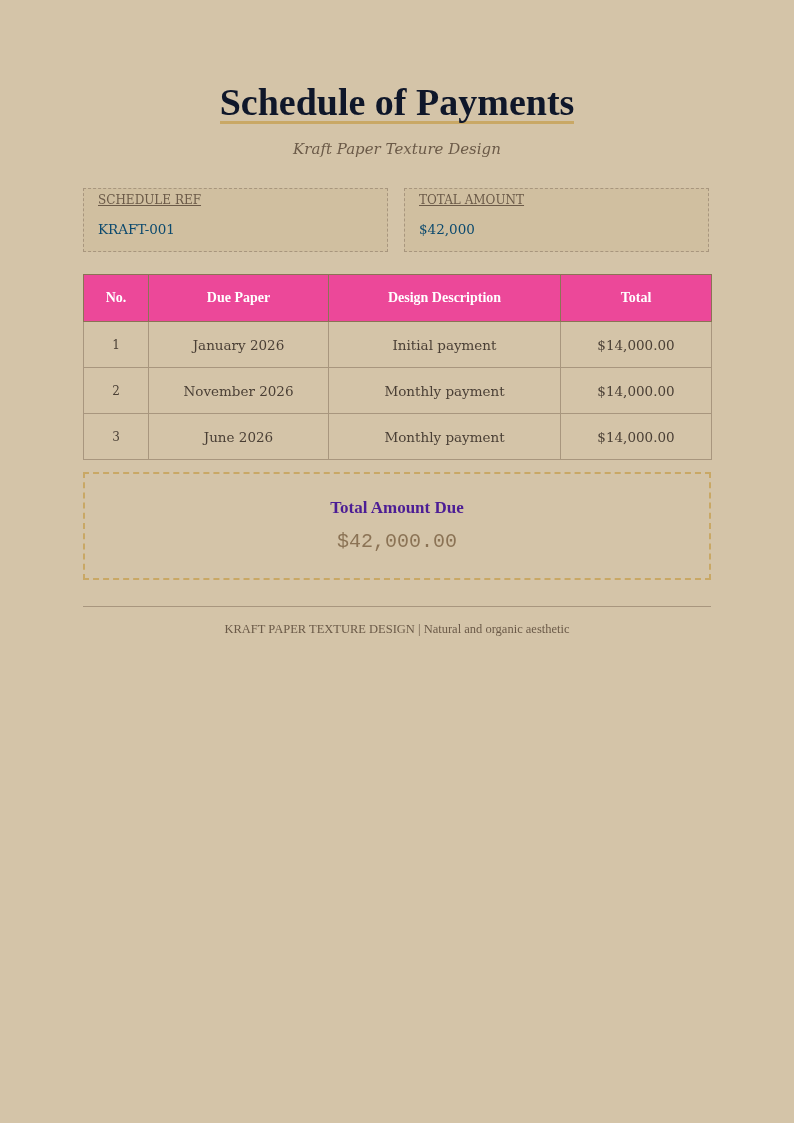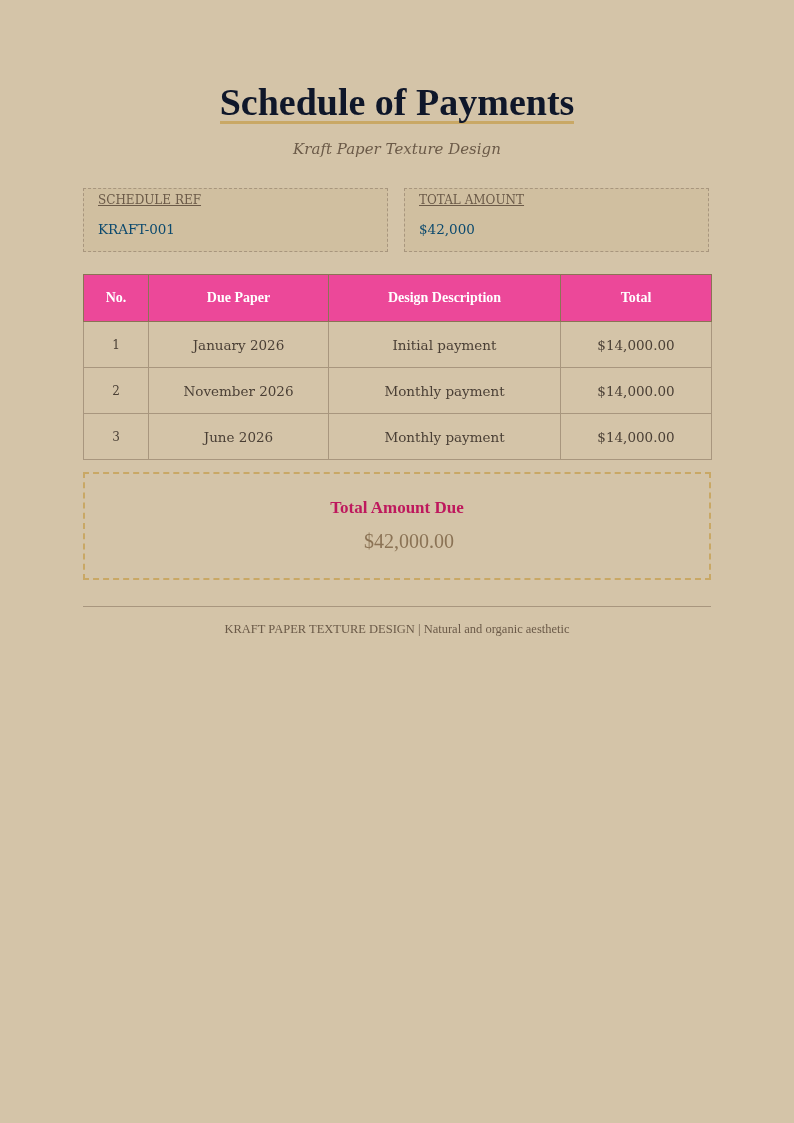--- a/index.html
+++ b/index.html
@@ -47,25 +47,25 @@
       height: 43px; border: 1px solid #a8967e; text-align: center;
       font-family: "DejaVu Serif", serif; font-size: 13.5px; color: #4a3f35;
     }
     td.no { font-size: 12px; }
     .total-box {
       position: absolute; top: 472px; left: 0; width: 628px; height: 108px;
       border: 2px dashed #c9a865; box-sizing: border-box; text-align: center;
     }
     .total-box .lbl {
       position: absolute; top: 24px; left: 0; width: 100%;
-      font-family: "Liberation Serif", serif; font-weight: bold; font-size: 17px; color: #be185d;
+      font-family: "Liberation Serif", serif; font-weight: bold; font-size: 17px; color: #4c1d95;
     }
     .total-box .val {
-      position: absolute; top: 56px; left: 12px; width: 100%;
-      font-family: Liberation Serif, serif; font-size: 20px; color: #8b7355;
+      position: absolute; top: 56px; left: 0; width: 100%;
+      font-family: Liberation Mono, monospace; font-size: 20px; color: #8b7355;
     }
     .divider { position: absolute; top: 606px; left: 0; width: 628px; height: 1px; background: #a8967e; }
     .footer {
       position: absolute; top: 622px; left: 0; width: 628px; text-align: center;
       font-family: "Liberation Serif", serif; font-size: 12.5px; color: #6b5a48;
     }
   </style>
 </head>
 <body>
 

